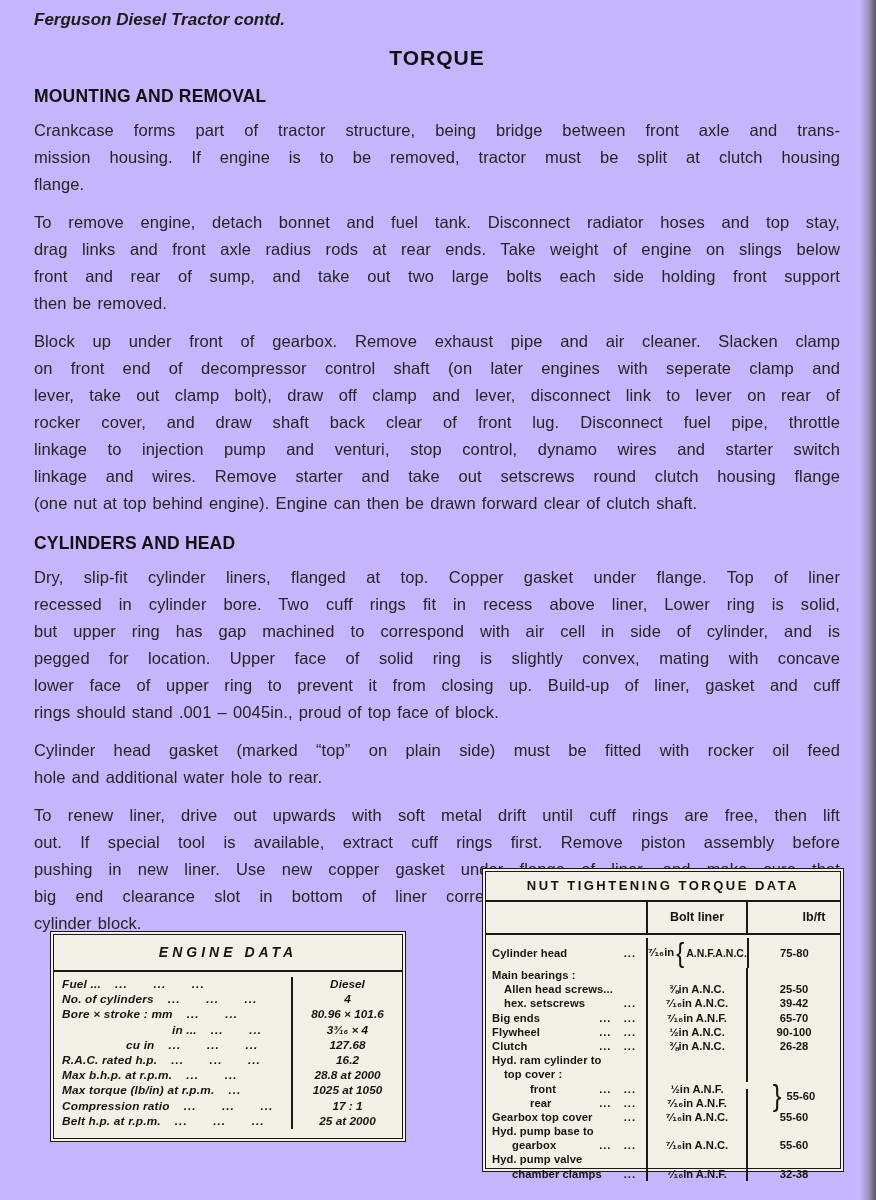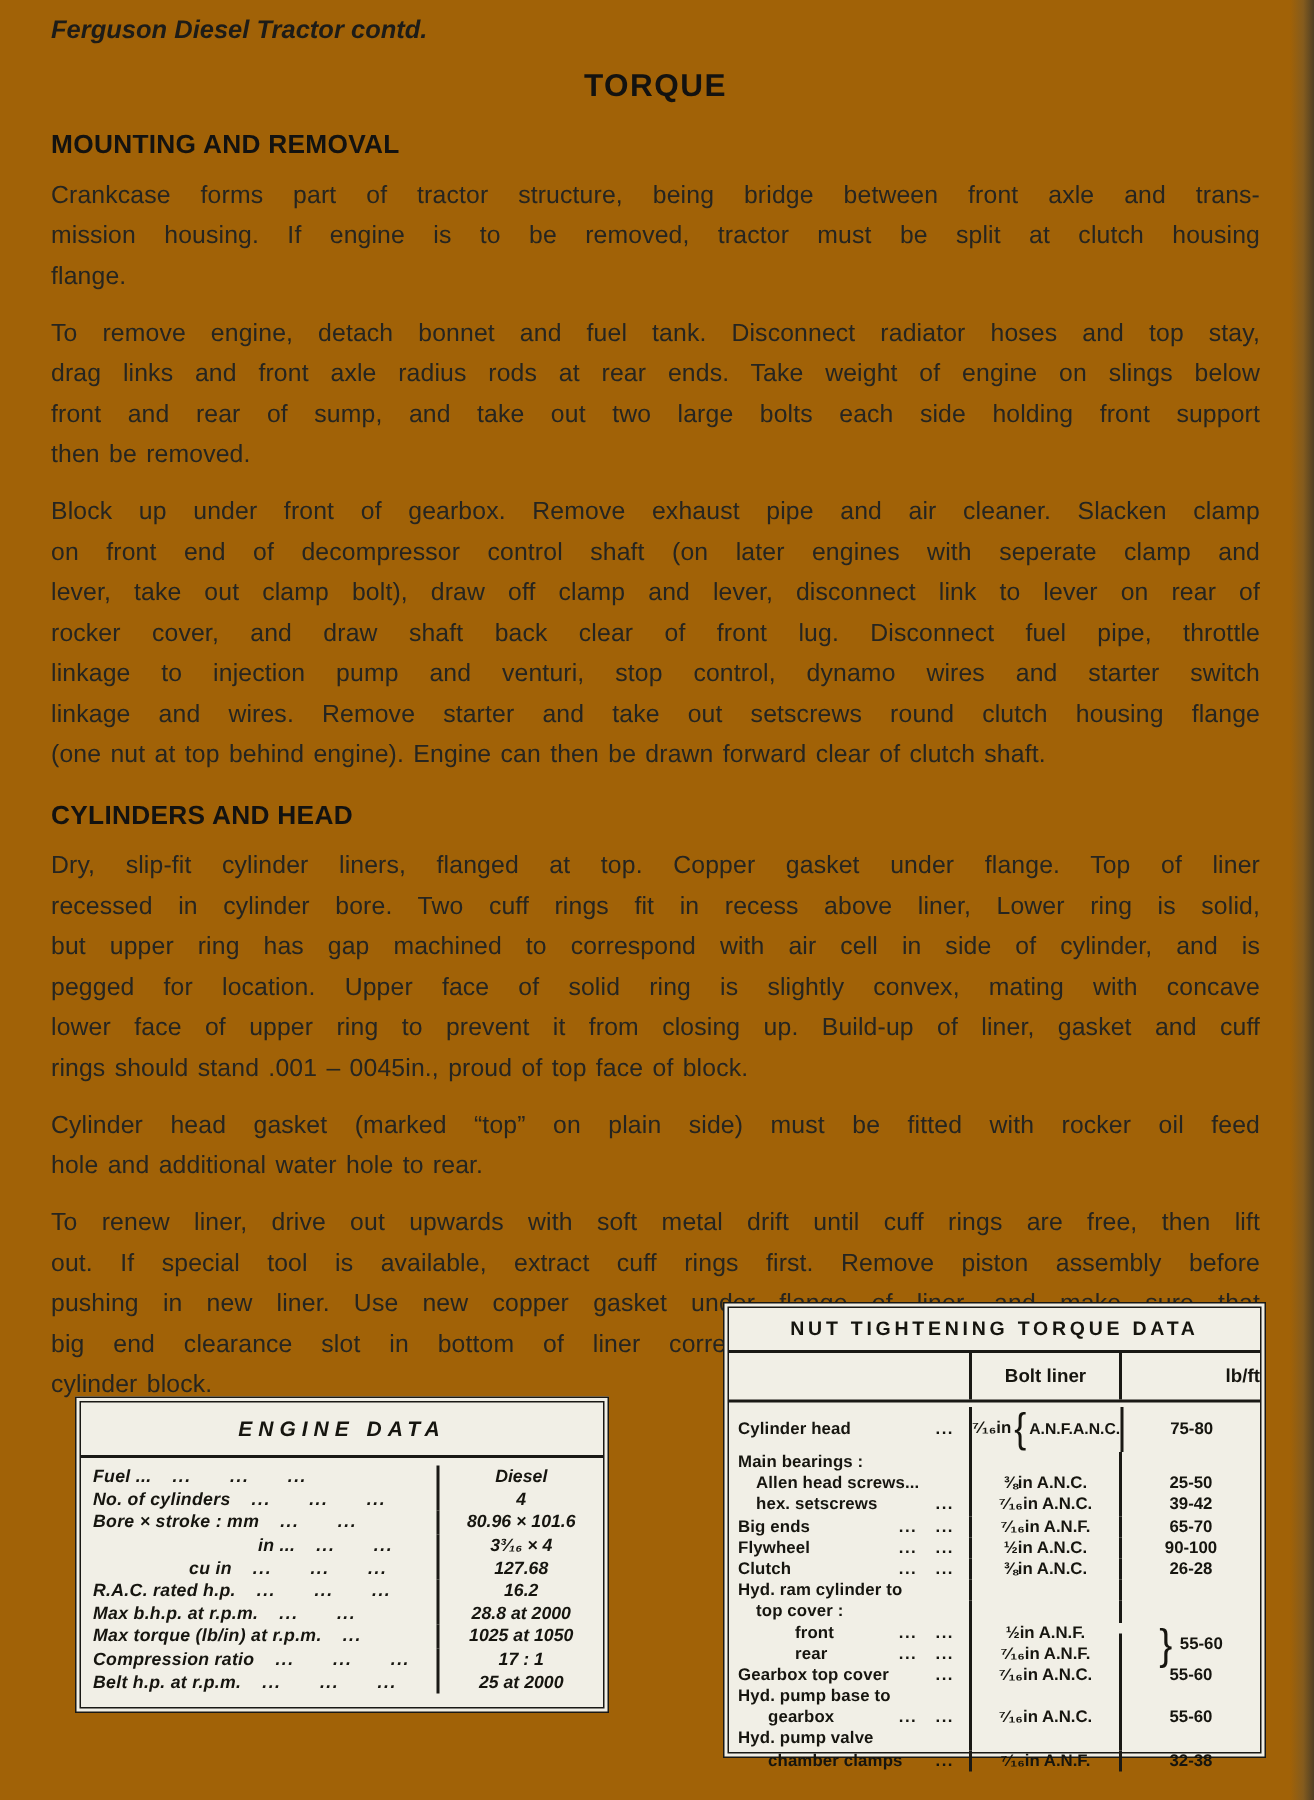--- a/index.html
+++ b/index.html
@@ -1,20 +1,20 @@
 <!DOCTYPE html>
 <html><head>
 <meta charset="utf-8">
 <style>
   html,body{margin:0;padding:0;}
   body{background:#d8d6cc;}
   .page{
     position:relative;
     width:876px;height:1200px;
-    background:#a16207;
+    background:#c4b5fd;
     font-family:"Liberation Sans", sans-serif;
     color:#24231f;
     overflow:hidden;
   }
   .edge-shadow{
     position:absolute;top:0;right:0;bottom:0;width:16px;
     background:linear-gradient(to right, rgba(80,80,72,0) 0%, rgba(80,80,72,.35) 55%, rgba(52,52,46,.75) 100%);
     pointer-events:none;
   }
   .content{position:absolute;left:34px;top:0;width:806px;}
@@ -67,21 +67,21 @@
     border:4px double #1a1915;background:#f1efe6;
     box-sizing:border-box;font-weight:700;color:#16150f;
   }
   .ttitle{
     height:28px;line-height:28px;text-align:center;
     font-size:13px;letter-spacing:2.5px;border-bottom:2px solid #1a1915;
   }
   .thead{display:flex;height:31px;line-height:31px;border-bottom:2px solid #1a1915;font-size:12.5px;}
   .thead .tl{flex:0 0 160px;}
   .thead .tb{flex:0 0 100px;text-align:center;border-left:2px solid #1a1915;box-sizing:border-box;}
-  .thead .tt{flex:1;text-align:right;border-left:2px solid #1a1915;box-sizing:border-box;padding-left:40px;}
+  .thead .tt{flex:1;text-align:center;border-left:2px solid #1a1915;box-sizing:border-box;padding-left:40px;}
   .tbody{padding-top:3px;}
   .trow{display:flex;height:14.2px;line-height:14.2px;font-size:11.2px;}
   .trow .tl{flex:0 0 160px;box-sizing:border-box;display:flex;padding-left:6px;letter-spacing:.1px;}
   .trow .tb{flex:0 0 100px;text-align:center;border-left:2px solid #1a1915;box-sizing:border-box;}
   .trow .tt{flex:1;text-align:center;border-left:2px solid #1a1915;box-sizing:border-box;position:relative;}
   .trow .tl .dots{margin-left:auto;margin-right:10px;letter-spacing:1px;}
   .trow.t-ind1 .tl{padding-left:18px;}
   .trow.t-ind2 .tl{padding-left:44px;}
   .trow.t-ind1b .tl{padding-left:26px;}
   

